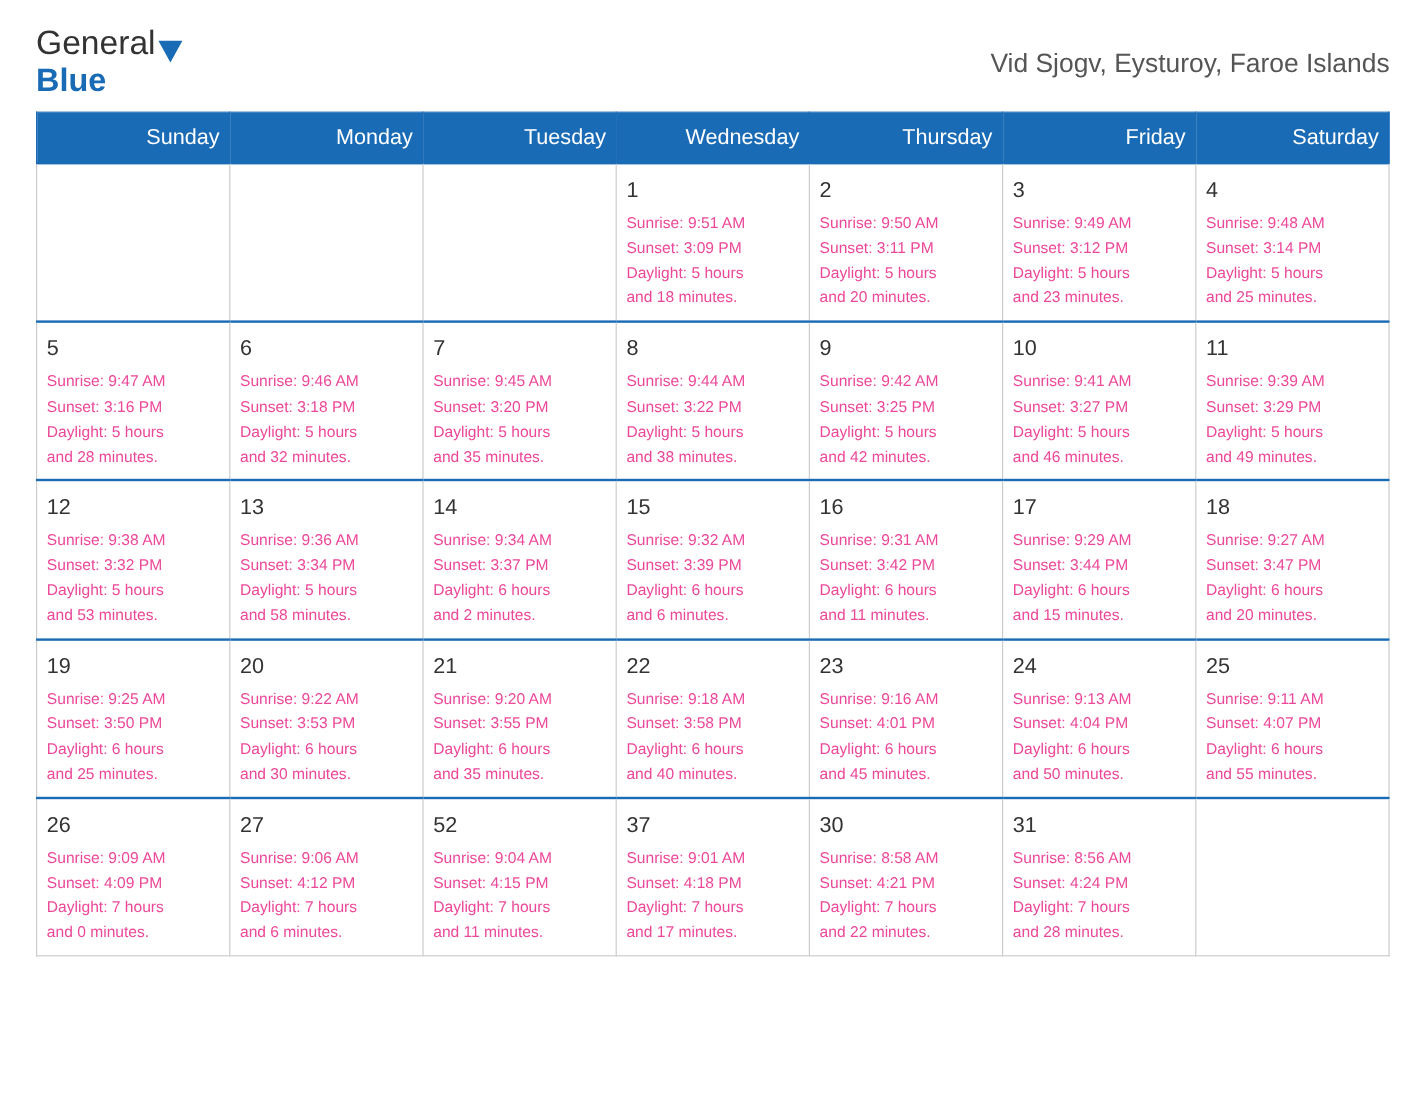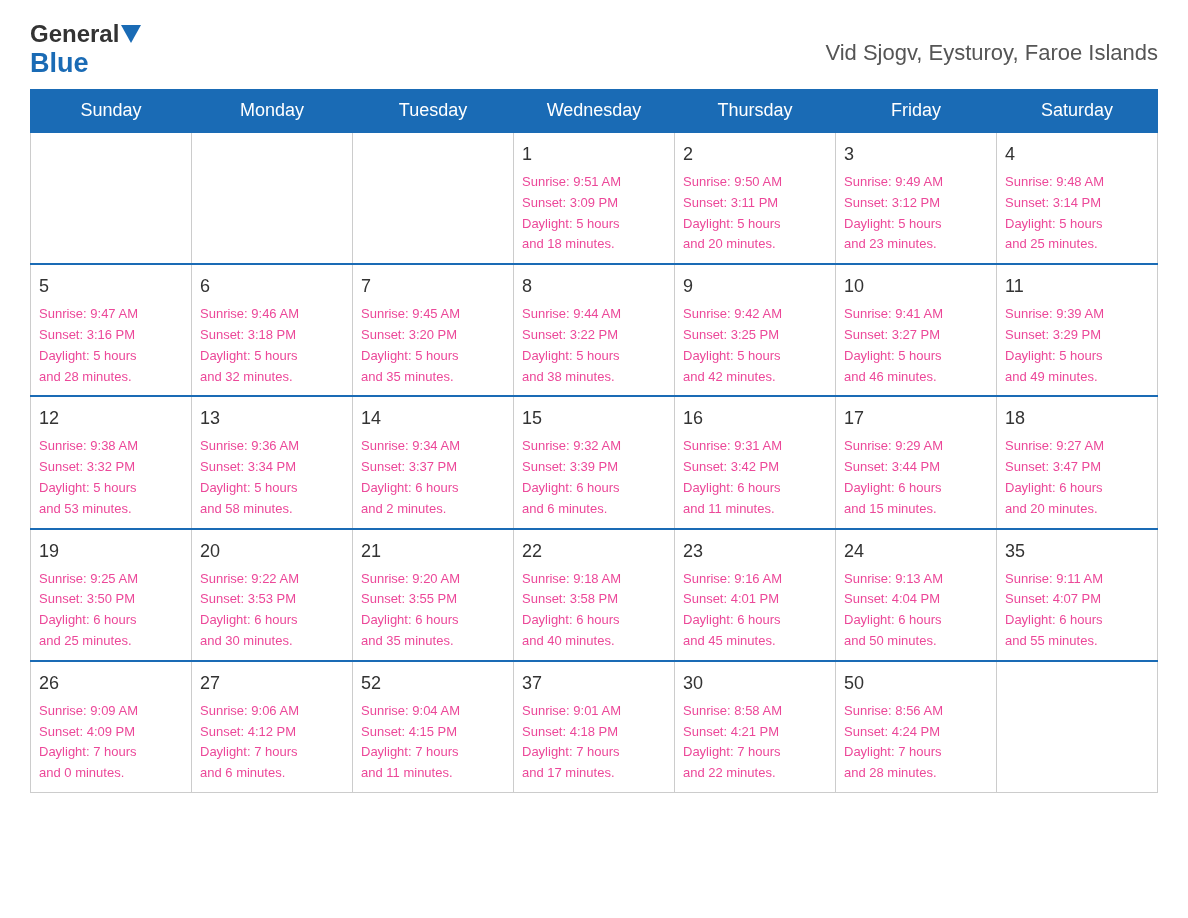--- a/index.html
+++ b/index.html
@@ -17,23 +17,23 @@
       align-items: flex-start;
       margin-bottom: 10px;
     }
     .logo {
       display: flex;
       flex-direction: column;
       align-items: flex-start;
     }
     .logo-text {
       display: flex;
-      align-items: center;
-      font-size: 24px;
-      font-weight: bold;
+      align-items: flex-end;
+      font-size: 28px;
+      font-weight: normal;
       color: #333;
     }
     .logo-general { color: #333; }
     .logo-triangle {
       display: inline-block;
       width: 0;
       height: 0;
       border-left: 10px solid transparent;
       border-right: 10px solid transparent;
       border-top: 18px solid #1a6bb5;
@@ -63,21 +63,21 @@
       width: 100%;
       border-collapse: collapse;
       margin-top: 10px;
     }
     .calendar thead th {
       background-color: #1a6bb5;
       color: #fff;
       font-size: 18px;
       font-weight: normal;
       padding: 10px 8px;
-      text-align: center;
+      text-align: right;
       border: 1px solid #1a6bb5;
     }
     .calendar tbody td {
       vertical-align: top;
       padding: 8px;
       font-size: 13px;
       border: 1px solid #ccc;
       border-top: 2px solid #1a6bb5;
       width: 14.28%;
       min-height: 100px;
@@ -231,21 +231,21 @@
         </td>
         <td>
           <span class="day-number">23</span>
           <div class="day-info">Sunrise: 9:16 AM<br>Sunset: 4:01 PM<br>Daylight: 6 hours<br>and 45 minutes.</div>
         </td>
         <td>
           <span class="day-number">24</span>
           <div class="day-info">Sunrise: 9:13 AM<br>Sunset: 4:04 PM<br>Daylight: 6 hours<br>and 50 minutes.</div>
         </td>
         <td>
-          <span class="day-number">35</span>
+          <span class="day-number">25</span>
           <div class="day-info">Sunrise: 9:11 AM<br>Sunset: 4:07 PM<br>Daylight: 6 hours<br>and 55 minutes.</div>
         </td>
       </tr>
       <tr>
         <td>
           <span class="day-number">26</span>
           <div class="day-info">Sunrise: 9:09 AM<br>Sunset: 4:09 PM<br>Daylight: 7 hours<br>and 0 minutes.</div>
         </td>
         <td>
           <span class="day-number">27</span>
@@ -257,19 +257,19 @@
         </td>
         <td>
           <span class="day-number">37</span>
           <div class="day-info">Sunrise: 9:01 AM<br>Sunset: 4:18 PM<br>Daylight: 7 hours<br>and 17 minutes.</div>
         </td>
         <td>
           <span class="day-number">30</span>
           <div class="day-info">Sunrise: 8:58 AM<br>Sunset: 4:21 PM<br>Daylight: 7 hours<br>and 22 minutes.</div>
         </td>
         <td>
-          <span class="day-number">50</span>
+          <span class="day-number">31</span>
           <div class="day-info">Sunrise: 8:56 AM<br>Sunset: 4:24 PM<br>Daylight: 7 hours<br>and 28 minutes.</div>
         </td>
         <td class="empty-cell"></td>
       </tr>
     </tbody>
 </table>
 
 </body></html>

